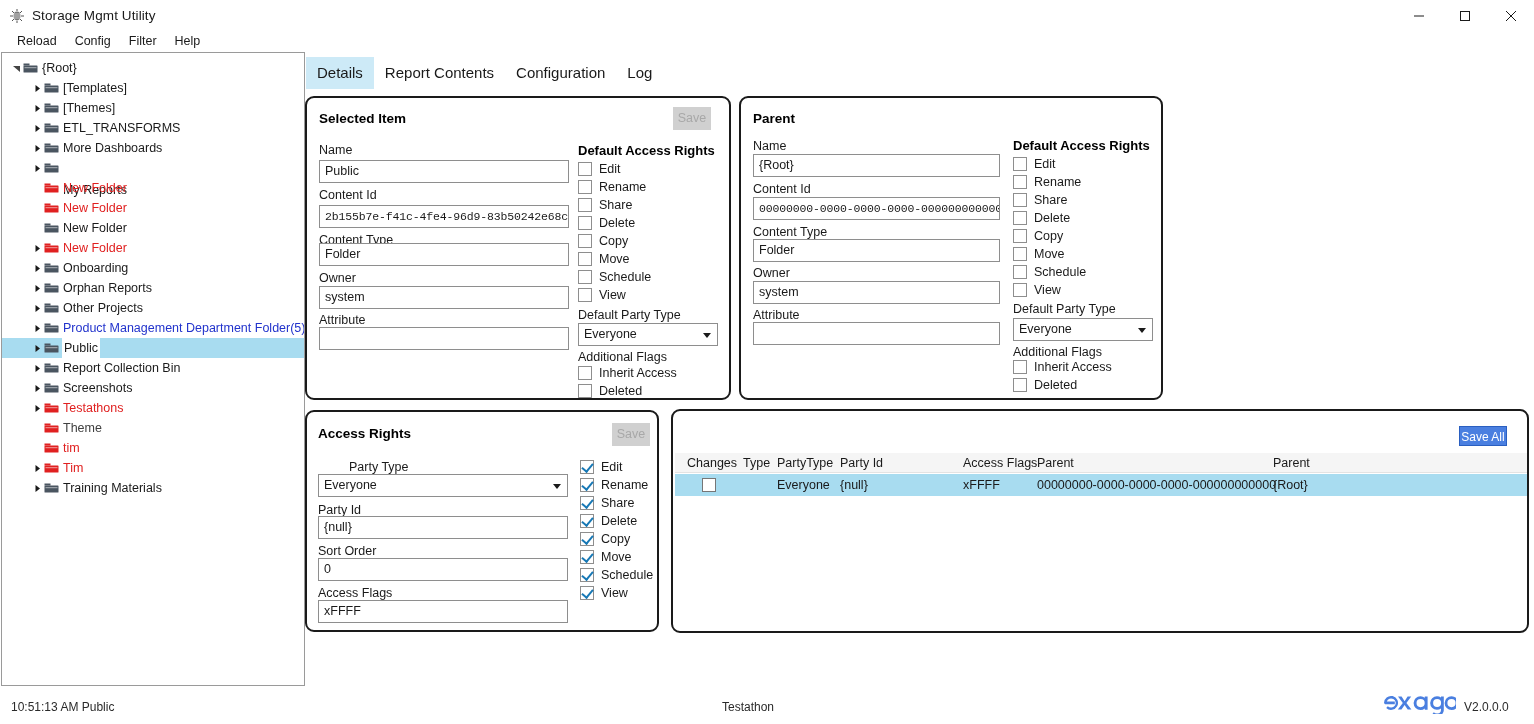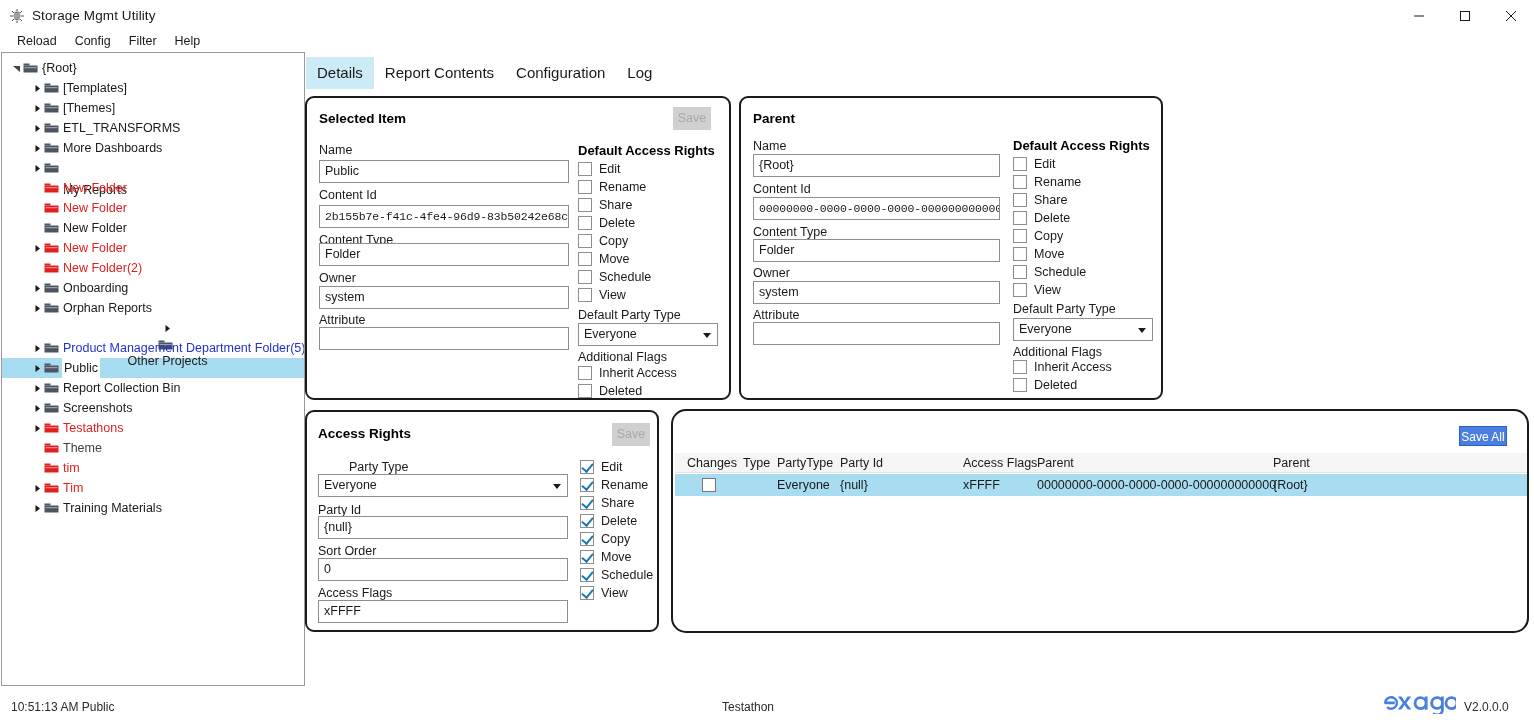--- a/index.html
+++ b/index.html
@@ -220,21 +220,21 @@
     width: 48px; height: 20px;
     border: 1px solid #2a5fc0;
   }
 
   
   .grid-panel {
     position: absolute;
     left: 671px; top: 409px;
     width: 858px; height: 224px;
     border: 2px solid #1a1a1a;
-    border-radius: 15px;
+    border-radius: 9px;
     background: #ffffff;
     overflow: hidden;
   }
   .grid-head {
     position: absolute; left: 2px; top: 42px;
     width: 854px; height: 20px;
     background: #f5f5f5;
     border-bottom: 1px solid #e3e3e3;
   }
   .grid-cell {
@@ -455,31 +455,20 @@
           <span class="folder-ico">
             <svg width="15" height="12" viewBox="0 0 15 12">
               <rect x="0.5" y="1.5" width="6" height="2" fill="#e02020"></rect>
               <rect x="0.5" y="3.5" width="14" height="7" rx="0.6" fill="#e02020"></rect>
               <rect x="1.5" y="5.2" width="12" height="1" fill="#ffffff" opacity="0.55"></rect>
             </svg>
           </span>
           <span class="tree-label" style="color: rgb(224, 32, 32);">New Folder</span>
         </div>
         <div class="tree-row" style="padding-left: 29px;">
-          <span class="twisty"></span>
-          <span class="folder-ico">
-            <svg width="15" height="12" viewBox="0 0 15 12">
-              <rect x="0.5" y="1.5" width="6" height="2" fill="#e02020"></rect>
-              <rect x="0.5" y="3.5" width="14" height="7" rx="0.6" fill="#e02020"></rect>
-              <rect x="1.5" y="5.2" width="12" height="1" fill="#ffffff" opacity="0.55"></rect>
-            </svg>
-          </span>
-          <span class="tree-label" style="color: rgb(224, 32, 32);">New Folder(2)</span>
-        </div>
-        <div class="tree-row" style="padding-left: 29px;">
           <span class="twisty">
             <svg width="9" height="9" viewBox="0 0 9 9">
               <path d="M2.5 1 L7 4.5 L2.5 8 Z" fill="#1a1a1a"></path>
             </svg>
           </span>
           <span class="folder-ico">
             <svg width="15" height="12" viewBox="0 0 15 12">
               <rect x="0.5" y="1.5" width="6" height="2" fill="#4a5560"></rect>
               <rect x="0.5" y="3.5" width="14" height="7" rx="0.6" fill="#4a5560"></rect>
               <rect x="1.5" y="5.2" width="12" height="1" fill="#ffffff" opacity="0.55"></rect>
@@ -495,21 +484,21 @@
           </span>
           <span class="folder-ico">
             <svg width="15" height="12" viewBox="0 0 15 12">
               <rect x="0.5" y="1.5" width="6" height="2" fill="#4a5560"></rect>
               <rect x="0.5" y="3.5" width="14" height="7" rx="0.6" fill="#4a5560"></rect>
               <rect x="1.5" y="5.2" width="12" height="1" fill="#ffffff" opacity="0.55"></rect>
             </svg>
           </span>
           <span class="tree-label" style="color: rgb(26, 26, 26);">Orphan Reports</span>
         </div>
-        <div class="tree-row" style="padding-left: 29px; flex-direction: column;">
+        <div class="tree-row" style="padding-left: 29px;">
           <span class="twisty">
             <svg width="9" height="9" viewBox="0 0 9 9">
               <path d="M2.5 1 L7 4.5 L2.5 8 Z" fill="#1a1a1a"></path>
             </svg>
           </span>
           <span class="folder-ico">
             <svg width="15" height="12" viewBox="0 0 15 12">
               <rect x="0.5" y="1.5" width="6" height="2" fill="#4a5560"></rect>
               <rect x="0.5" y="3.5" width="14" height="7" rx="0.6" fill="#4a5560"></rect>
               <rect x="1.5" y="5.2" width="12" height="1" fill="#ffffff" opacity="0.55"></rect>

